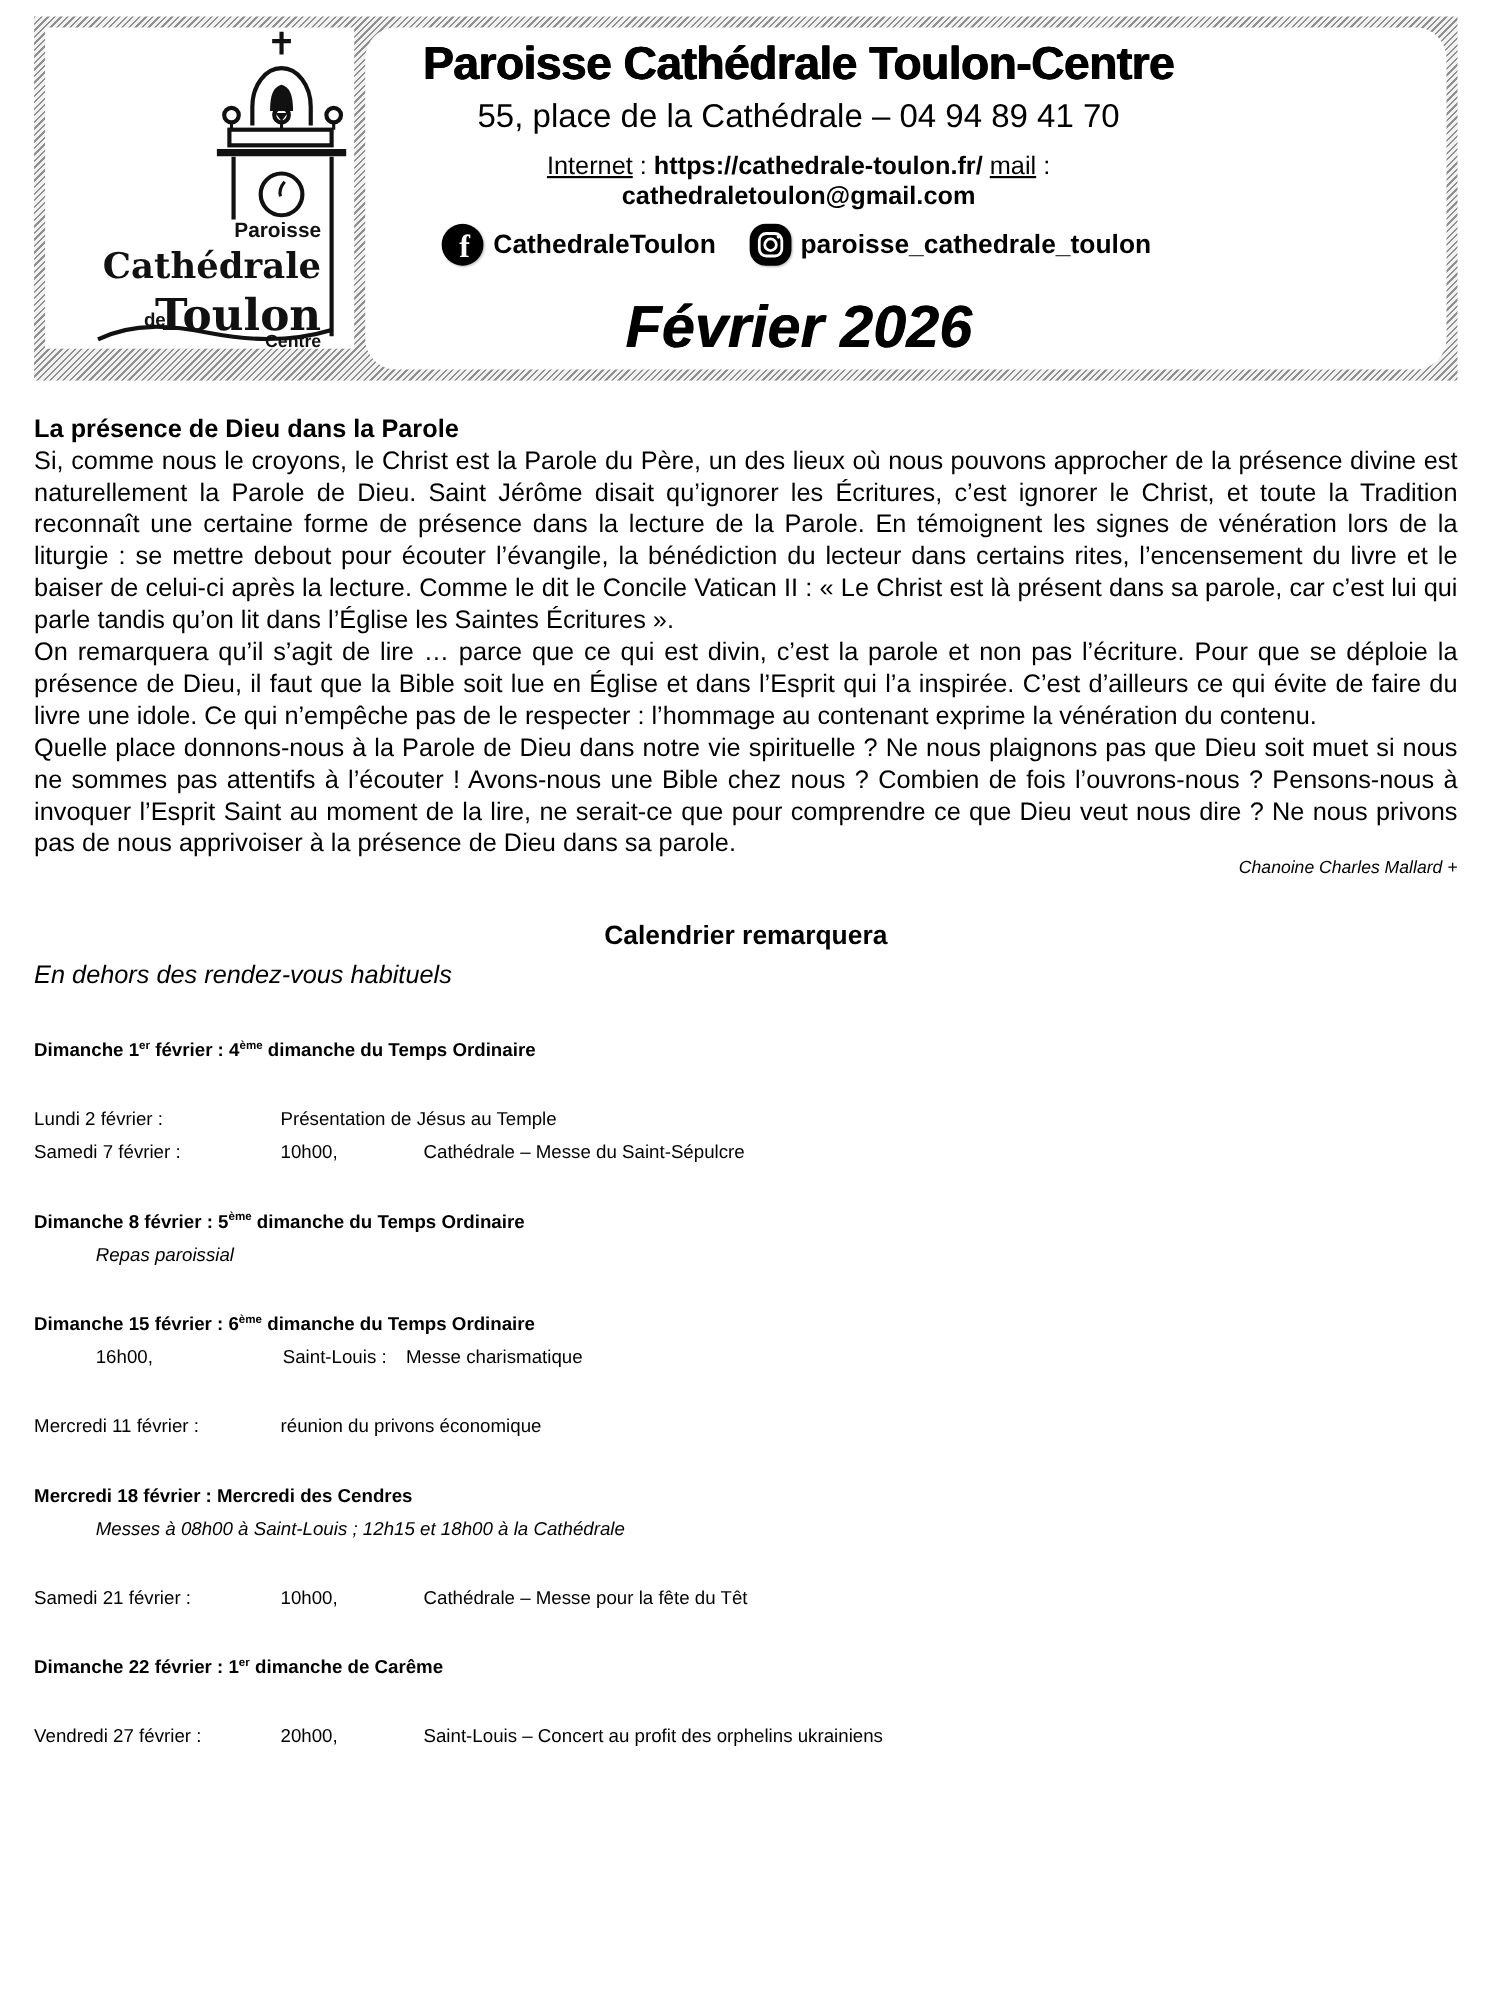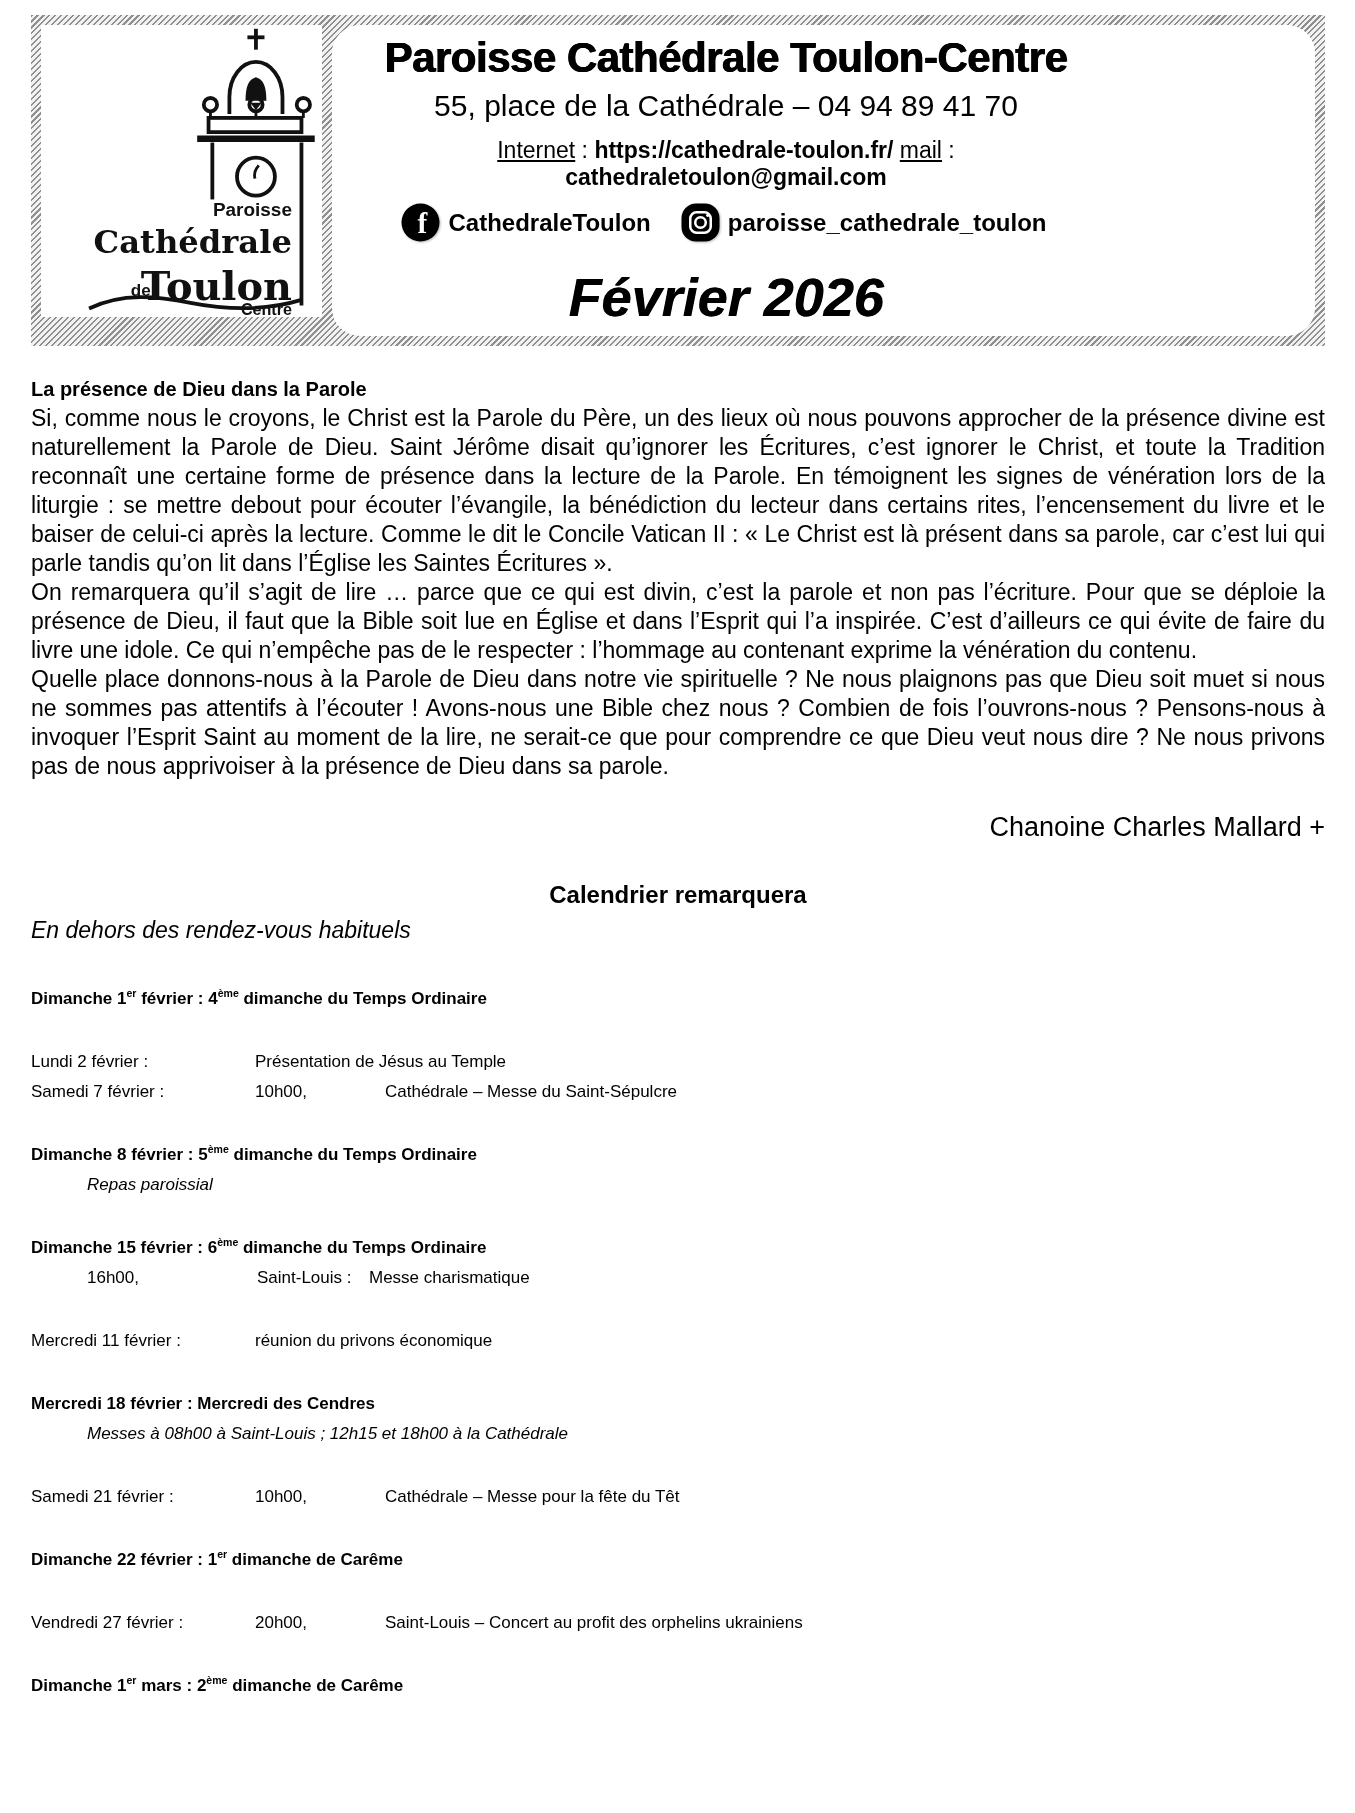--- a/index.html
+++ b/index.html
@@ -28,23 +28,23 @@
   .social-row { display: flex; align-items: center; gap: 8px; margin-top: 12px;
                 font-size: 24px; font-weight: bold; }
   .social-row .handle { margin-right: 22px; }
   .social-row .handle:last-child { margin-right: 4px; }
   .icon-wrap { display: inline-flex; filter: drop-shadow(1px 1px 1px #bbb); }
   .month-title { font-size: 54px; font-weight: bold; font-style: italic; margin-top: 24px;
                  text-shadow: 0.6px 0 #000; }
 
   
   .article { margin-top: 29px; }
-  .article-title { font-size: 20px; font-weight: bold; line-height: 29px; }
+  .article-title { font-size: 23px; font-weight: bold; line-height: 29px; }
   .para { margin: 0; font-size: 23px; line-height: 29px; text-align: justify; }
-  .signature { font-size: 27px; text-align: right; margin-top: 31px; }
+  .signature { font-size: 16px; font-style: italic; text-align: right; }
 
   
   .cal-title { text-align: center; font-size: 24px; font-weight: bold; margin-top: 38px; }
   .cal-subtitle { font-size: 23px; font-style: italic; margin-top: 8px; }
   .cal-entries { margin-top: 40px; }
   .cal-entry { font-size: 17px; line-height: 30px; white-space: nowrap; }
   .cal-entry.gap { margin-top: 33px; }
   .cal-entry sup { font-size: 62%; line-height: 0; }
   .cal-cell { display: inline-block; vertical-align: top; }
 </style>
@@ -135,17 +135,16 @@
         <div class="cal-entry gap" style="font-weight: bold;">Dimanche 8 février : 5<sup>ème</sup> dimanche du Temps Ordinaire</div>
         <div class="cal-entry" style="padding-left: 56px; font-style: italic;"><span class="cal-cell">Repas paroissial</span></div>
         <div class="cal-entry gap" style="font-weight: bold;">Dimanche 15 février : 6<sup>ème</sup> dimanche du Temps Ordinaire</div>
         <div class="cal-entry" style="padding-left: 56px;"><span class="cal-cell" style="width: 170px;">16h00,</span><span class="cal-cell" style="width: 112px;">Saint-Louis :</span><span class="cal-cell">Messe charismatique</span></div>
         <div class="cal-entry gap"><span class="cal-cell" style="width: 224px;">Mercredi 11 février :</span><span class="cal-cell">réunion du privons économique</span></div>
         <div class="cal-entry gap" style="font-weight: bold;">Mercredi 18 février : Mercredi des Cendres</div>
         <div class="cal-entry" style="padding-left: 56px; font-style: italic;"><span class="cal-cell">Messes à 08h00 à Saint-Louis ; 12h15 et 18h00 à la Cathédrale</span></div>
         <div class="cal-entry gap"><span class="cal-cell" style="width: 224px;">Samedi 21 février :</span><span class="cal-cell" style="width: 130px;">10h00,</span><span class="cal-cell">Cathédrale – Messe pour la fête du Têt</span></div>
         <div class="cal-entry gap" style="font-weight: bold;">Dimanche 22 février : 1<sup>er</sup> dimanche de Carême</div>
         <div class="cal-entry gap"><span class="cal-cell" style="width: 224px;">Vendredi 27 février :</span><span class="cal-cell" style="width: 130px;">20h00,</span><span class="cal-cell">Saint-Louis – Concert au profit des orphelins ukrainiens</span></div>
-        <div class="cal-entry gap" style="font-weight: bold;">Dimanche 1<sup>er</sup> mars : 2<sup>ème</sup> dimanche de Carême</div>
       </div>
   </div>
 
 </div>
 
 </body></html>

